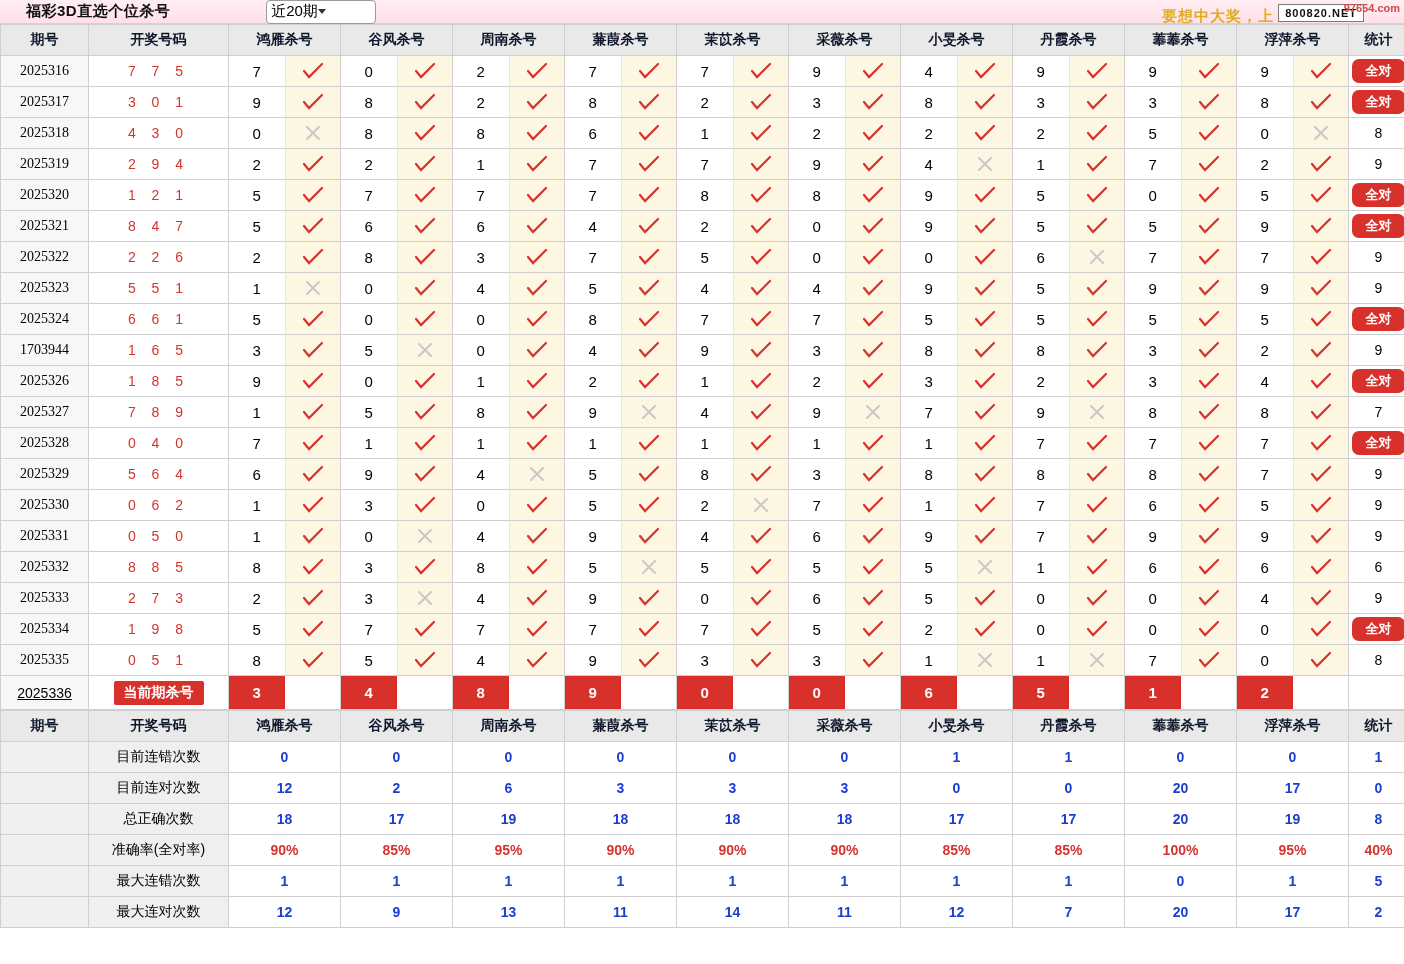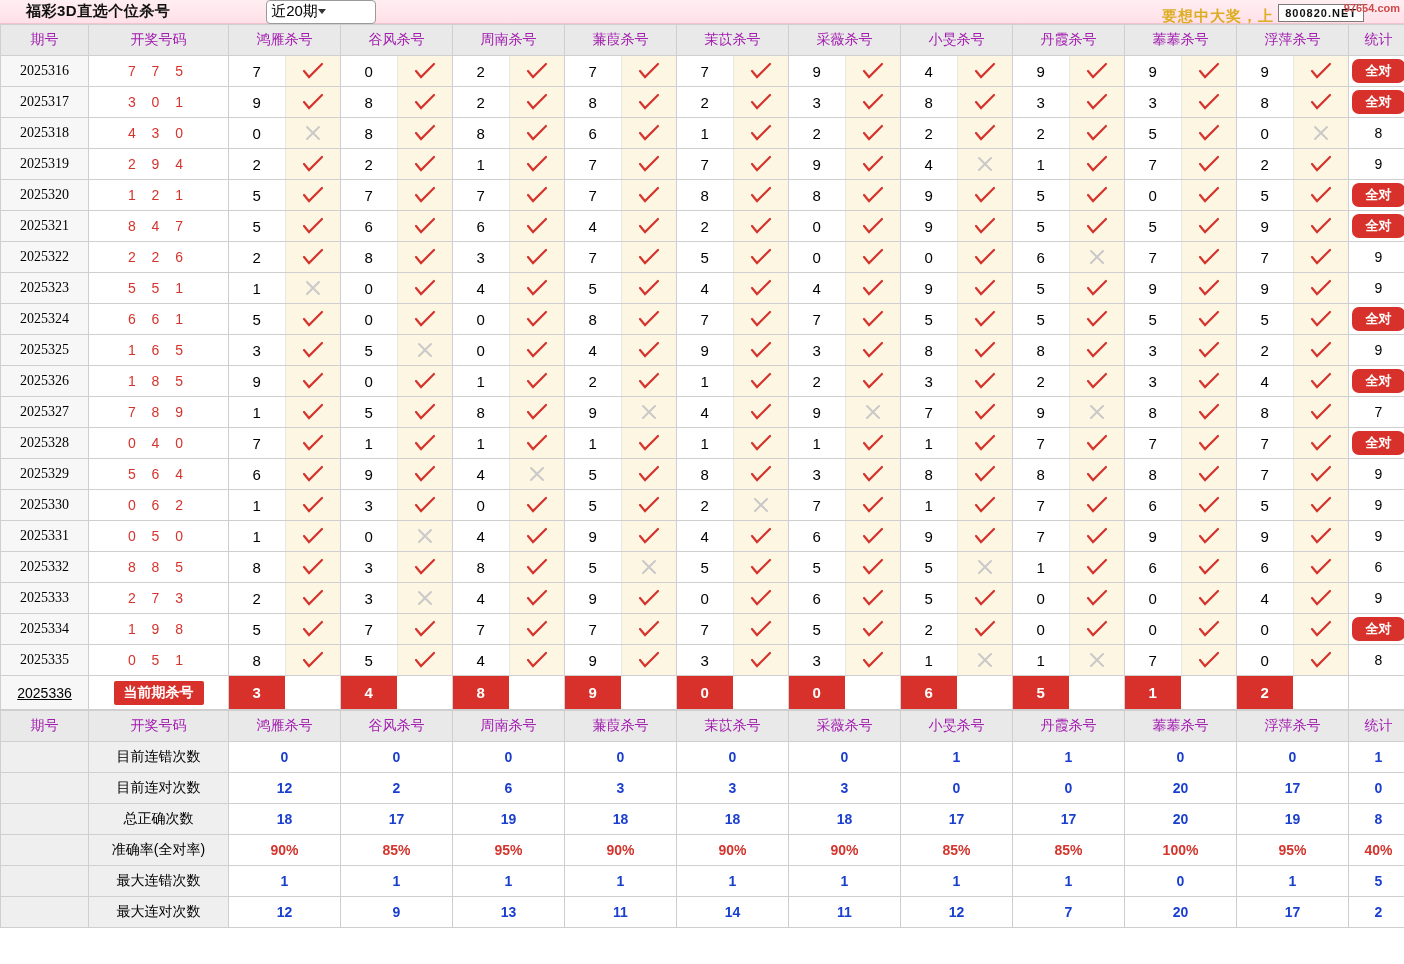--- a/index.html
+++ b/index.html
@@ -88,23 +88,23 @@
   }
   table.grid td, table.grid th {
     border: 1px solid #cfcfcf;
     height: 31px;
     text-align: center;
     font-size: 14px;
     padding: 0;
   }
   thead th {
     background: #e9e9e9;
-    font-weight: normal;
+    font-weight: bold;
     font-size: 14px;
-    color: #a21caf;
+    color: #0f172a;
     height: 28px;
     margin-left: 43px;
   }
   .col-period { width: 88px; }
   .col-open { width: 140px; }
   .col-kill { width: 112px; }
   .col-stat { width: 60px; }
 
   td.period {
     background: #f7f7f7;
@@ -1165,21 +1165,21 @@
                 <path d="M2 9 L7 15 L20 2" stroke="#d4342c" stroke-width="2.2" fill="none" stroke-linecap="round"></path>
               </svg>
             </div>
           </div>
         </td>
         <td class="stat col-stat">
           <span class="allright">全对</span>
         </td>
       </tr>
       <tr>
-        <td class="period col-period">2025325</td>
+        <td class="period col-period">1703944</td>
         <td class="open col-open">1 6 5</td>
         <td class="killcell col-kill">
           <div class="killwrap">
             <div class="num">3</div>
             <div class="mark">
               <svg width="22" height="18" viewBox="0 0 22 18">
                 <path d="M2 9 L7 15 L20 2" stroke="#d4342c" stroke-width="2.2" fill="none" stroke-linecap="round"></path>
               </svg>
             </div>
           </div>

